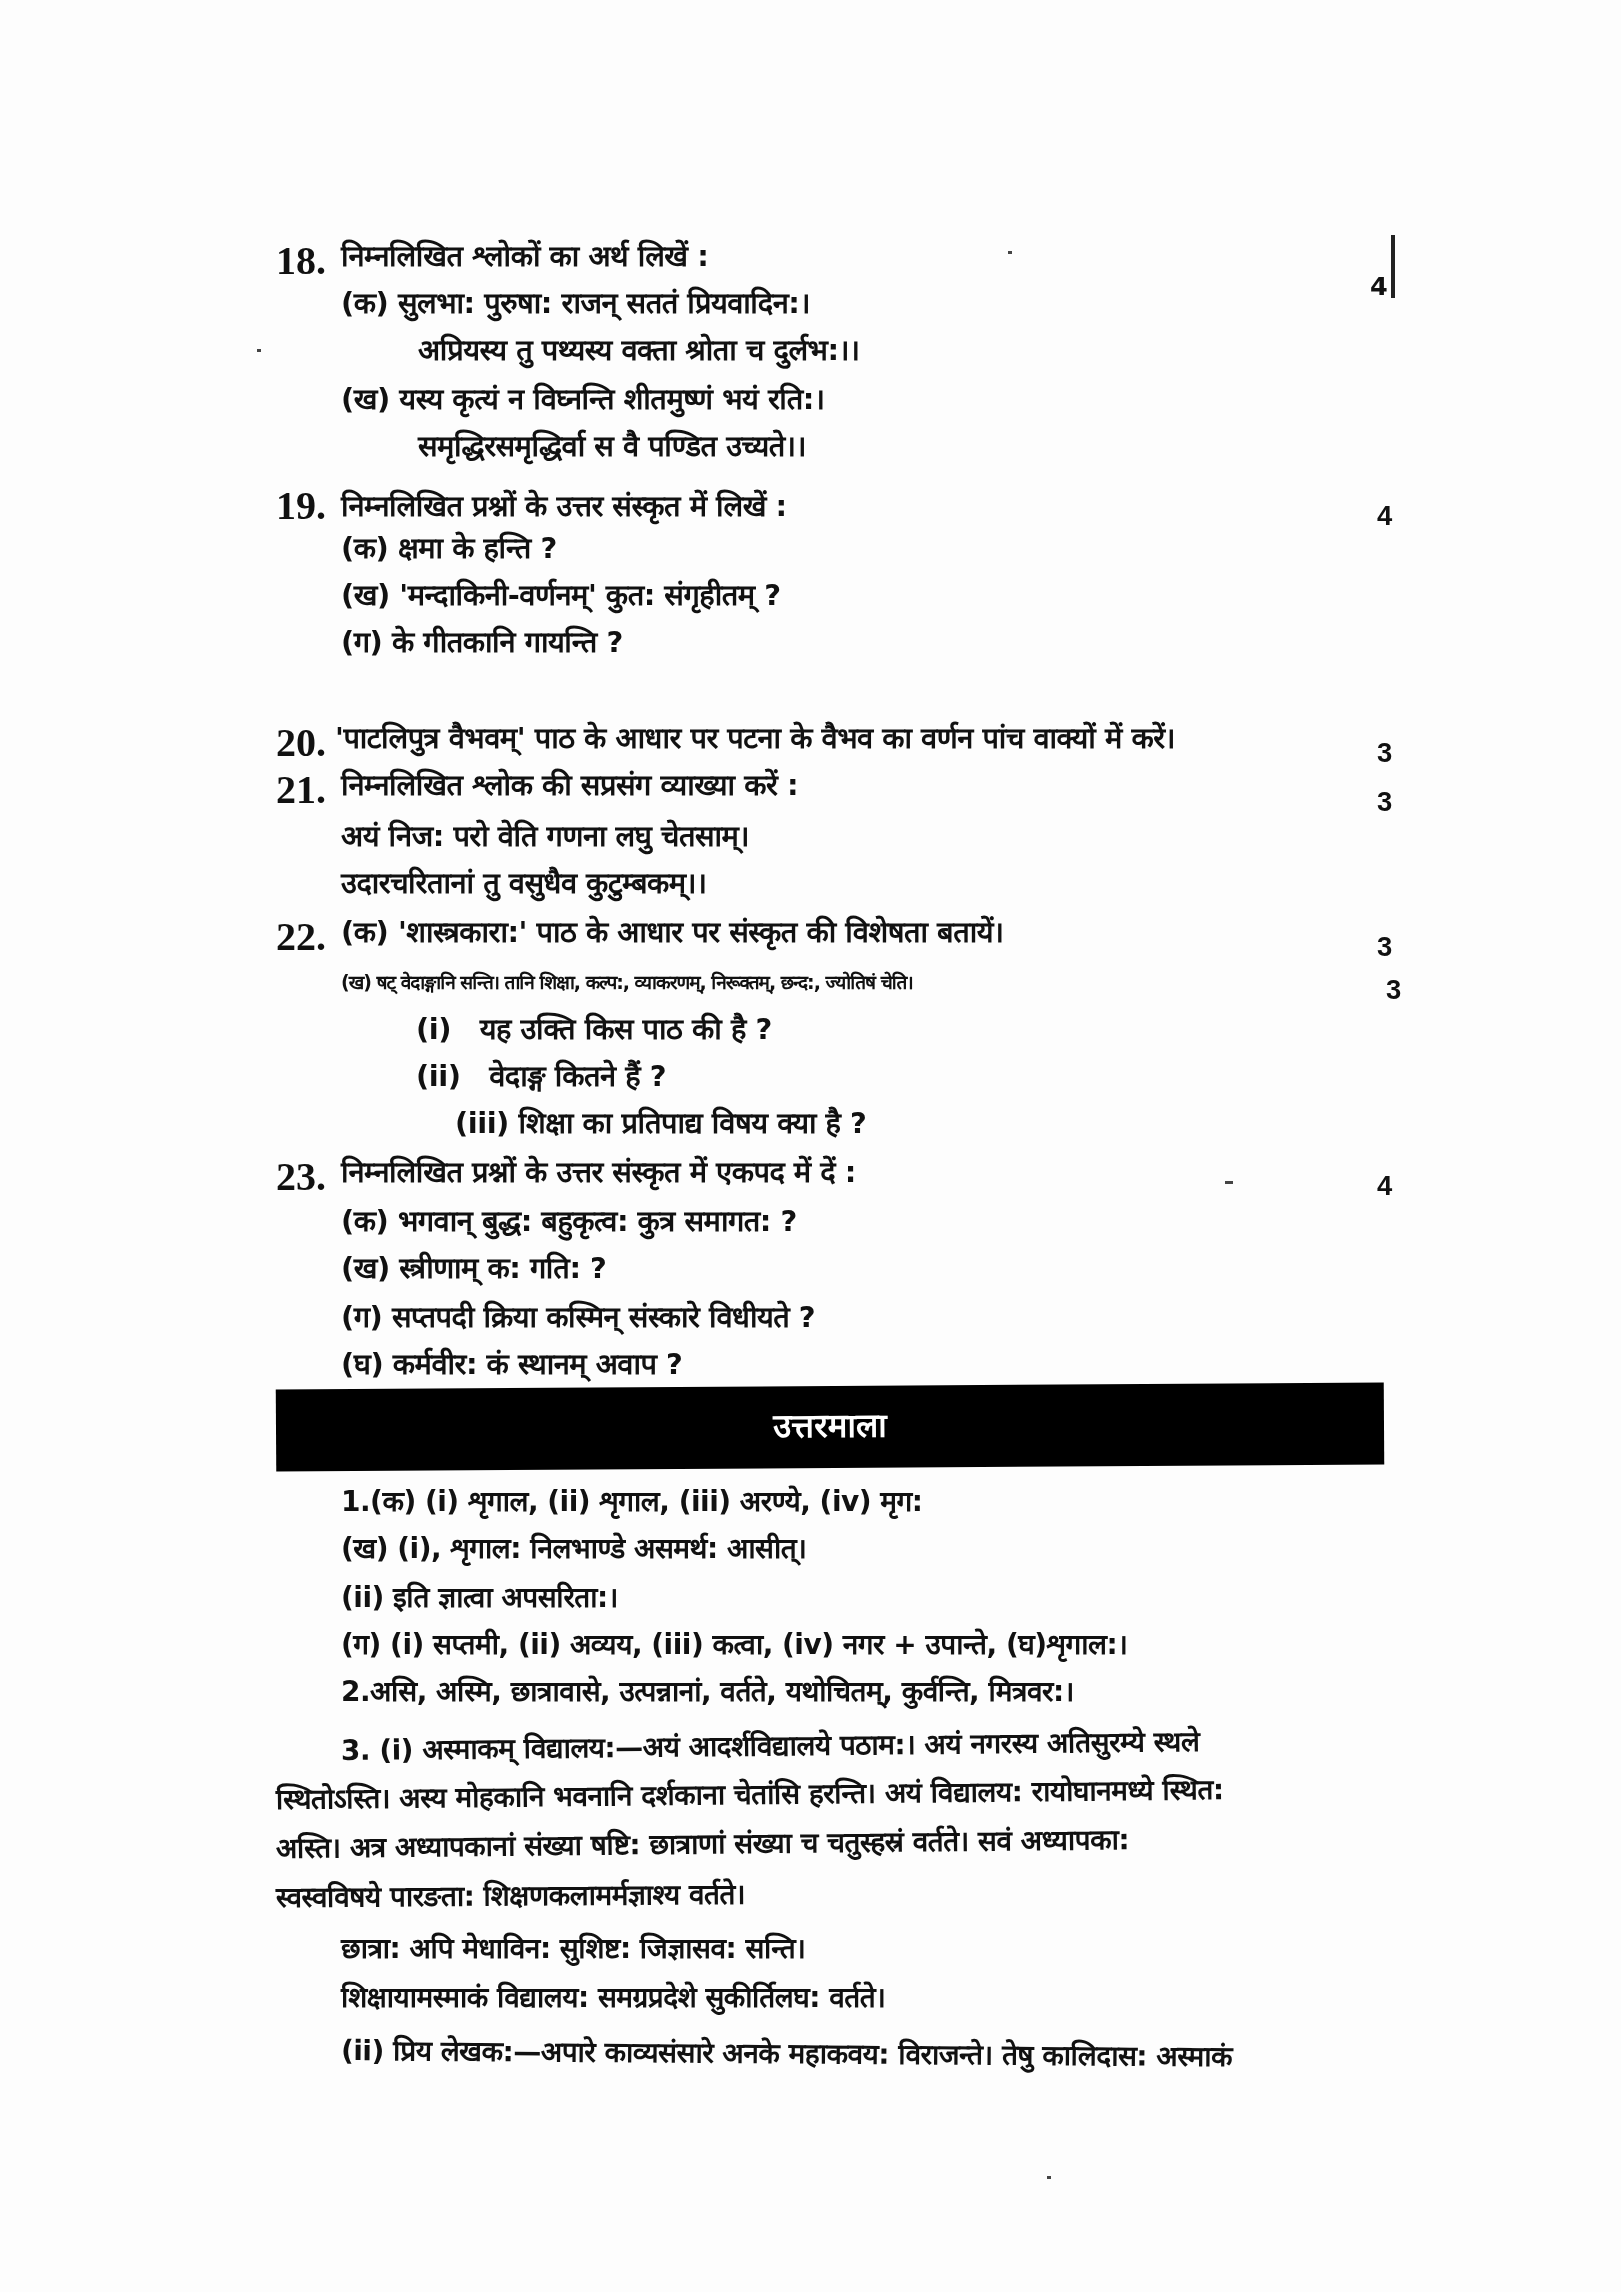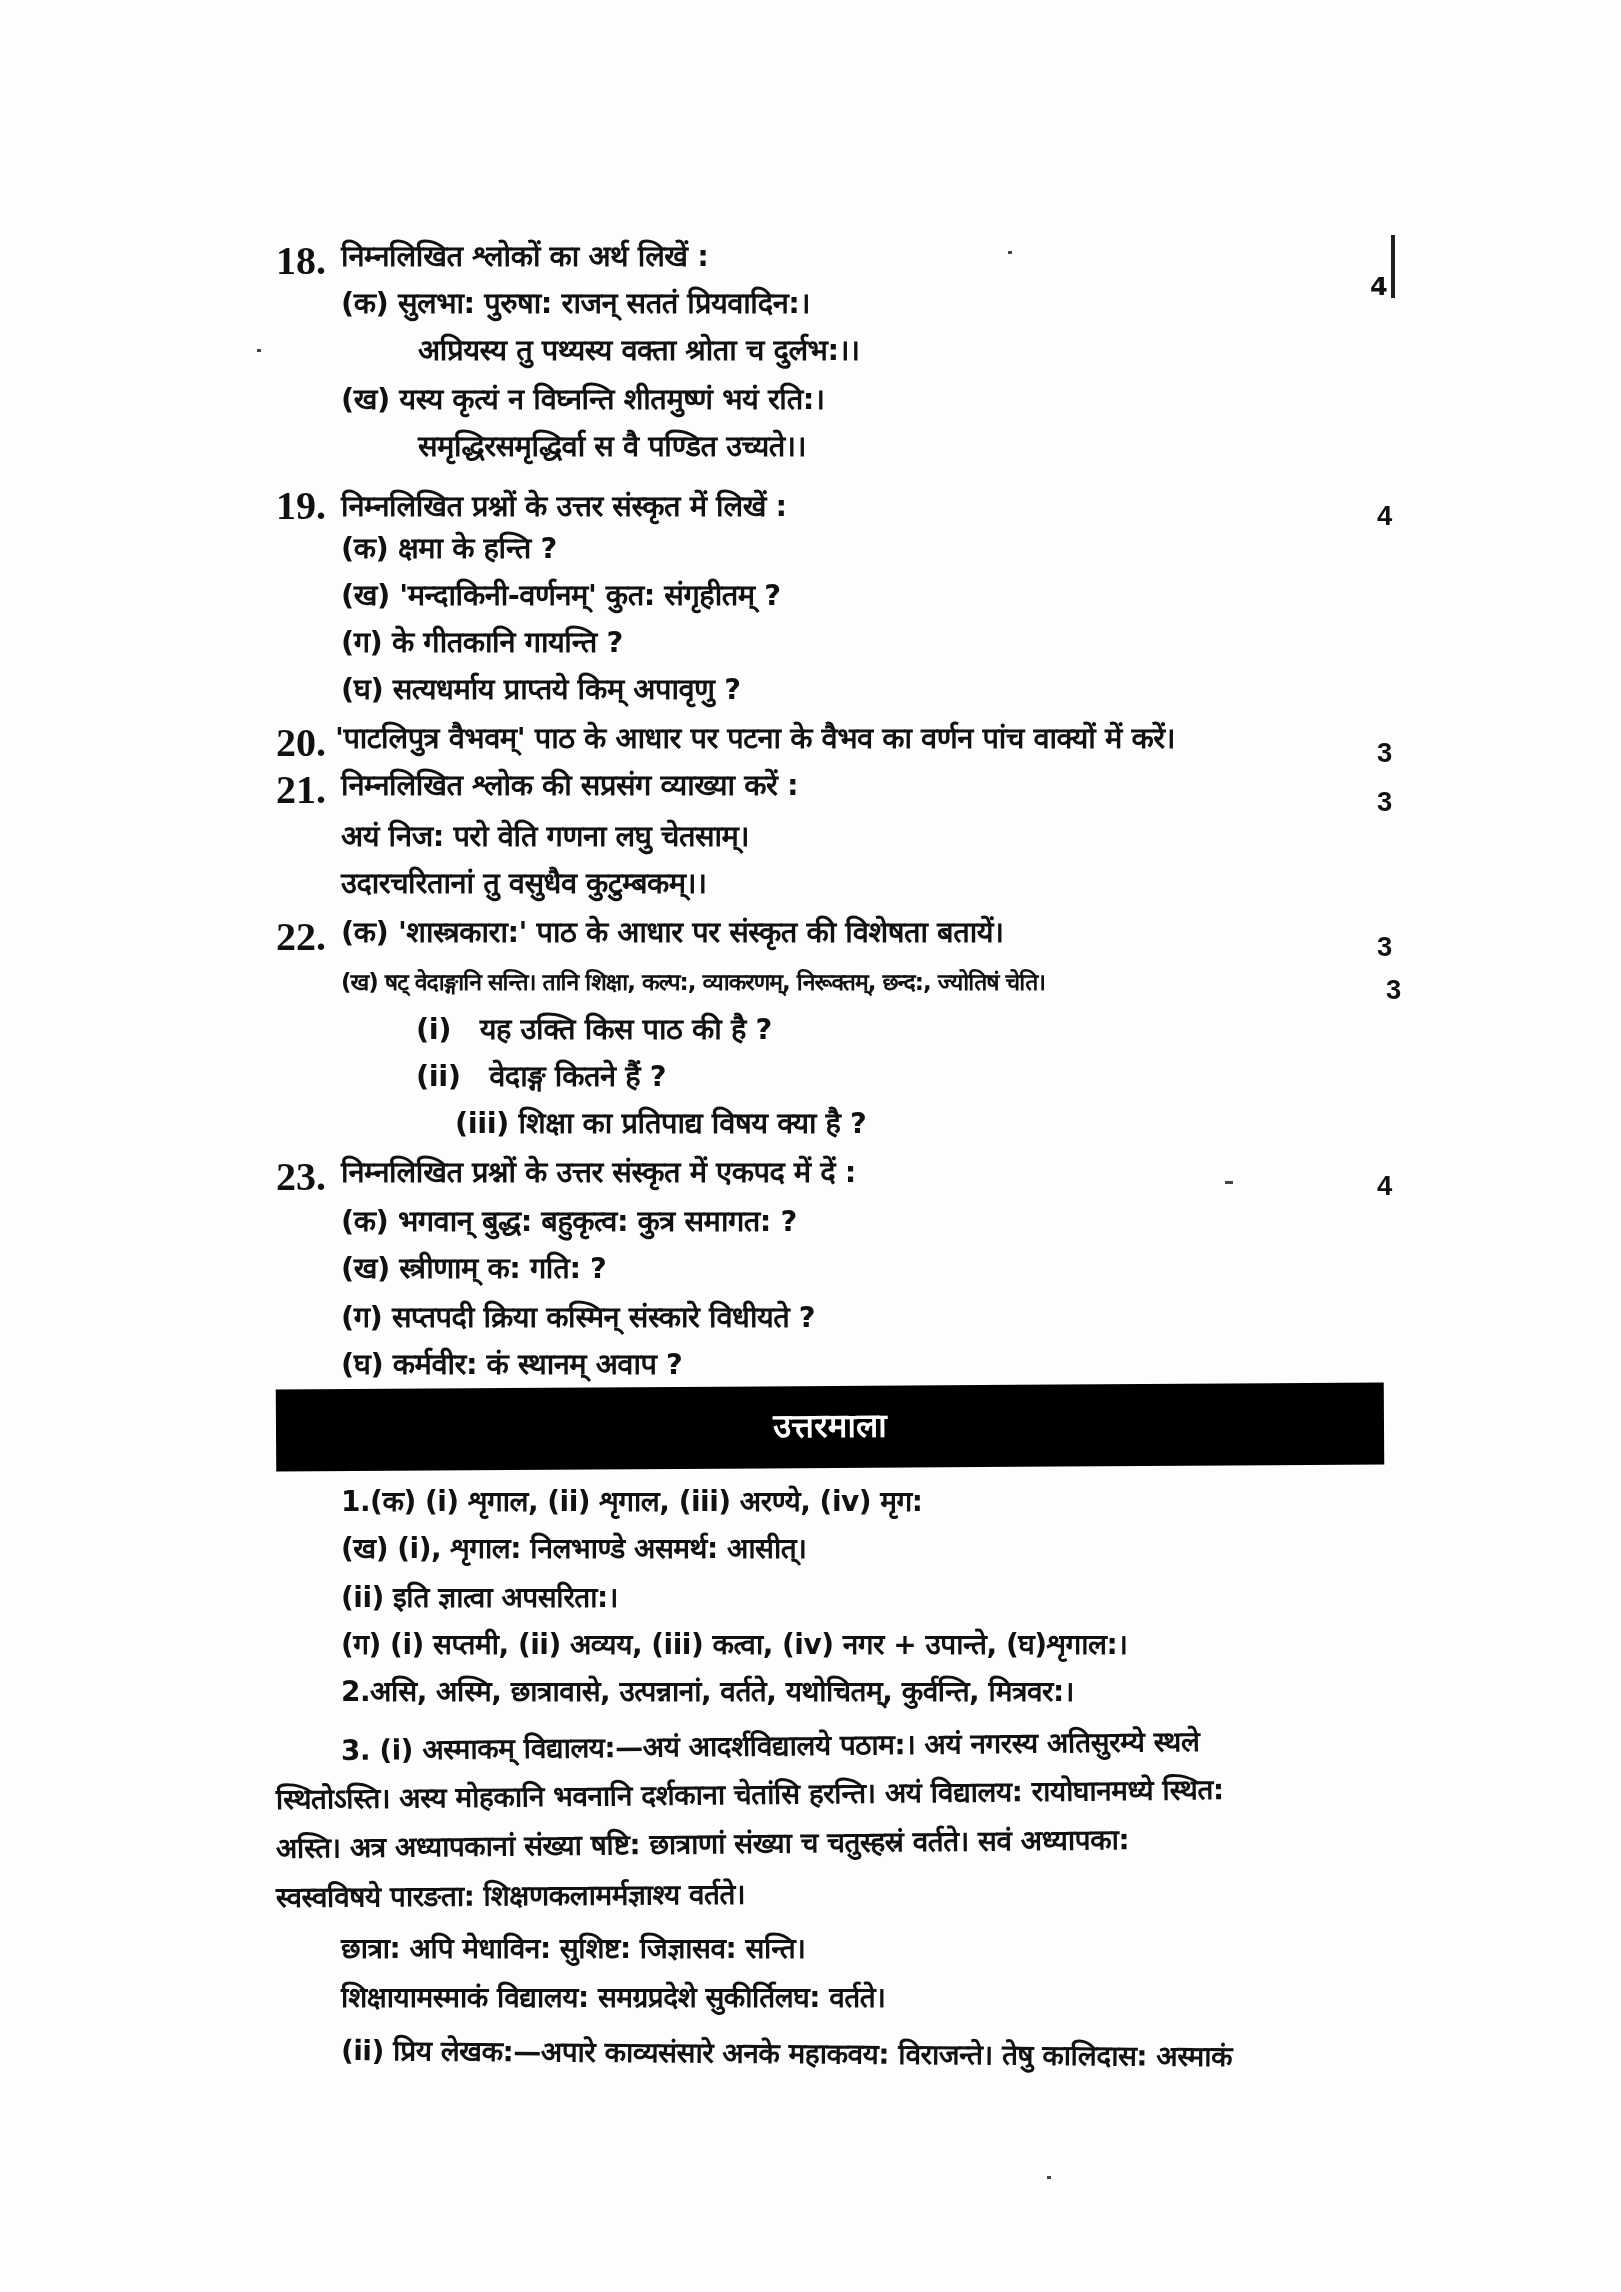--- a/index.html
+++ b/index.html
@@ -57,42 +57,38 @@
     <span>क्षमा के हन्ति ?</span>
   </div>
   <div class="line" style="left:341px; top:576px;">
     <span>(ख)</span>
     <span>'मन्दाकिनी-वर्णनम्' कुत: संगृहीतम् ?</span>
   </div>
   <div class="line" style="left:341px; top:623px;">
     <span>(ग)</span>
     <span>के गीतकानि गायन्ति ?</span>
   </div>
-  <div class="line" style="left:341px; top:670px;">
-    <span>(घ)</span>
-    <span>सत्यधर्माय प्राप्तये किम् अपावृणु ?</span>
-  </div>
 
   <div class="qno" style="left:276px; top:723px;">20.</div>
   <div class="line" style="left:335px; top:719px;">'पाटलिपुत्र वैभवम्' पाठ के आधार पर पटना के वैभव का वर्णन पांच वाक्यों में करें।</div>
   <div class="marks" style="left:1377px; top:733px;">3</div>
 
   <div class="qno" style="left:276px; top:770px;">21.</div>
   <div class="line" style="left:341px; top:766px;">निम्नलिखित श्लोक की सप्रसंग व्याख्या करें :</div>
   <div class="marks" style="left:1377px; top:782px;">3</div>
   <div class="line" style="left:341px; top:817px;">अयं निज: परो वेति गणना लघु चेतसाम्।</div>
   <div class="line" style="left:341px; top:864px;">उदारचरितानां तु वसुधैव कुटुम्बकम्।।</div>
 
   <div class="qno" style="left:276px; top:917px;text-align:right;">22.</div>
   <div class="line" style="left:341px; top:913px;">
     <span>(क)</span>
     <span>'शास्त्रकारा:' पाठ के आधार पर संस्कृत की विशेषता बतायें।</span>
   </div>
   <div class="marks" style="left:1377px; top:927px;">3</div>
-  <div class="line" style="left:341px; top:963px; font-size:23px; letter-spacing:-1px;">
+  <div class="line" style="left:341px; top:963px; font-size:19px; letter-spacing:-1px;">
     <span>(ख)</span>
     <span>षट् वेदाङ्गानि सन्ति। तानि शिक्षा, कल्प:, व्याकरणम्, निरूक्तम्, छन्द:, ज्योतिषं चेति।</span>
   </div>
   <div class="marks" style="left:1386px; top:970px;">3</div>
   <div class="line" style="left:416px; top:1010px;">
     <span>(i)</span>&nbsp;&nbsp;
     <span>यह उक्ति किस पाठ की है ?</span>
   </div>
   <div class="line" style="left:416px; top:1057px;">
     <span>(ii)</span>&nbsp;&nbsp;

